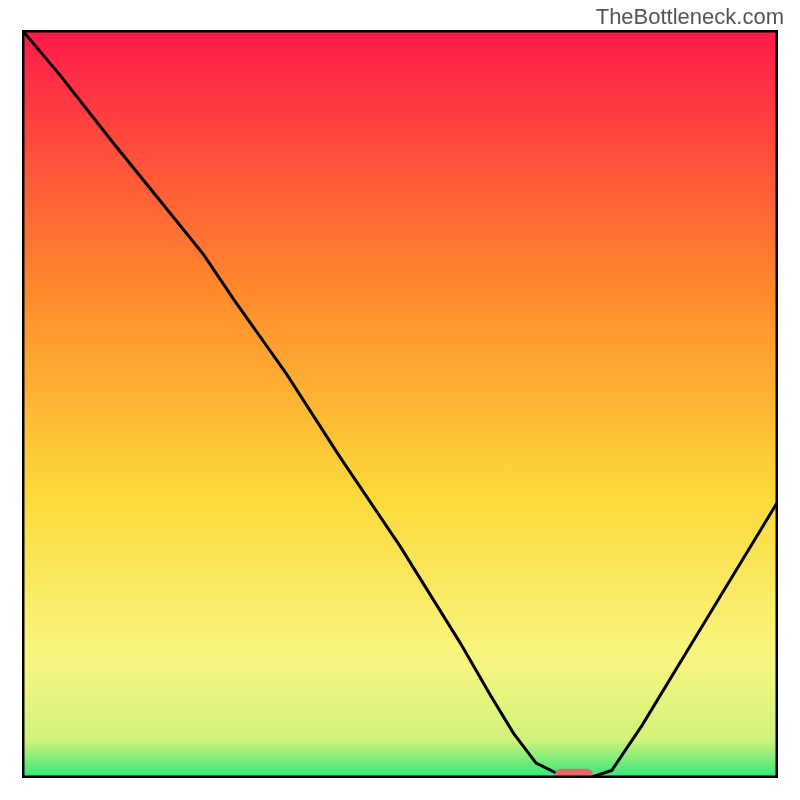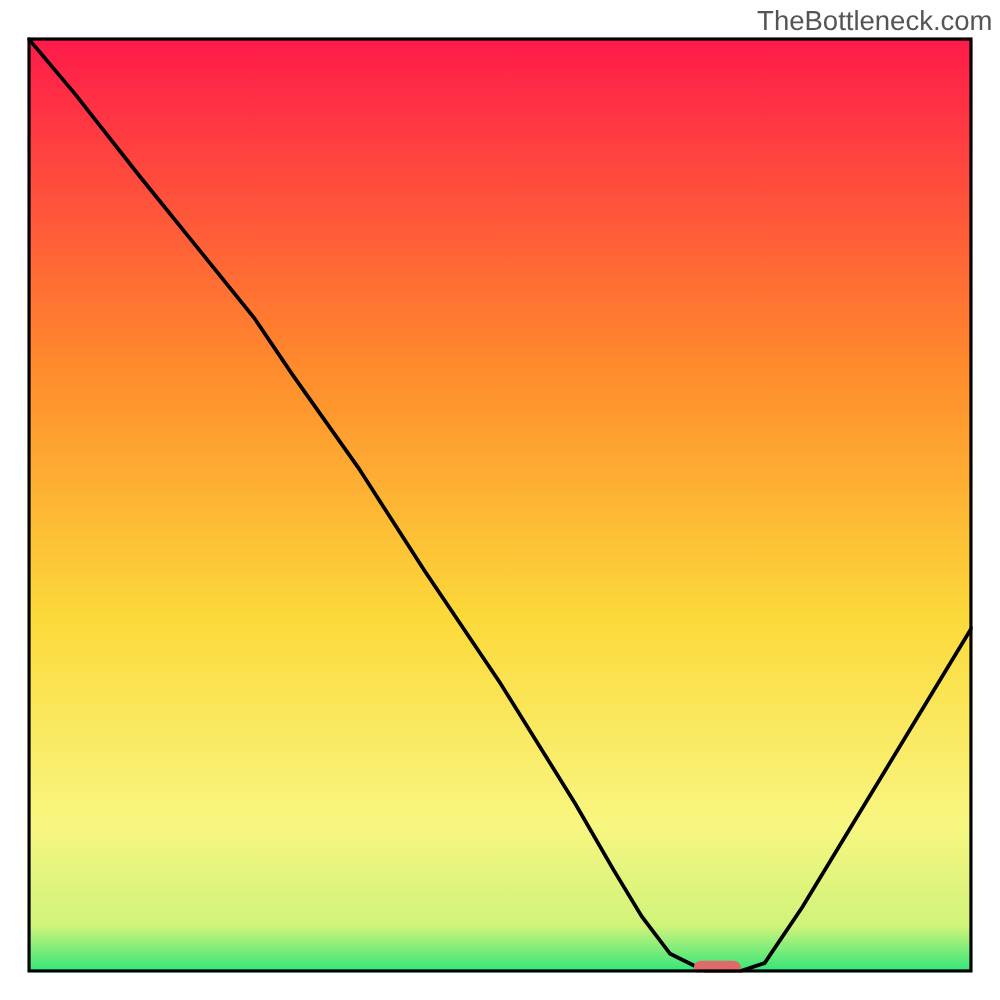--- a/index.html
+++ b/index.html
@@ -12,21 +12,21 @@
   }
   .container {
     position: relative;
     width: 800px;
     height: 800px;
     background: #ffffff;
   }
   .watermark {
     position: absolute;
     top: 4px;
-    right: 6px;
+    right: 16px;
     color: #555555;
     font-size: 22px;
     font-family: Arial, sans-serif;
     z-index: 10;
   }
   .plot-area {
     position: absolute;
     left: 22px;
     top: 30px;
     width: 756px;

